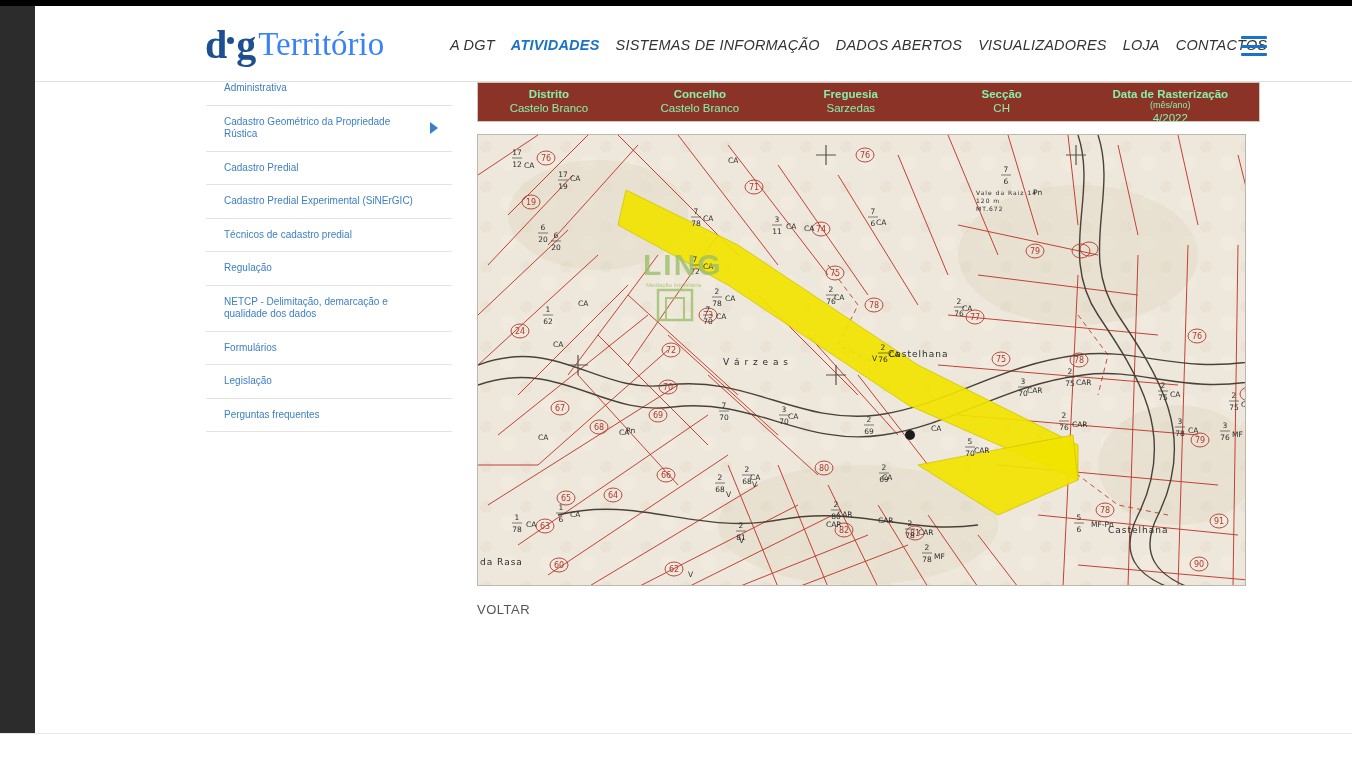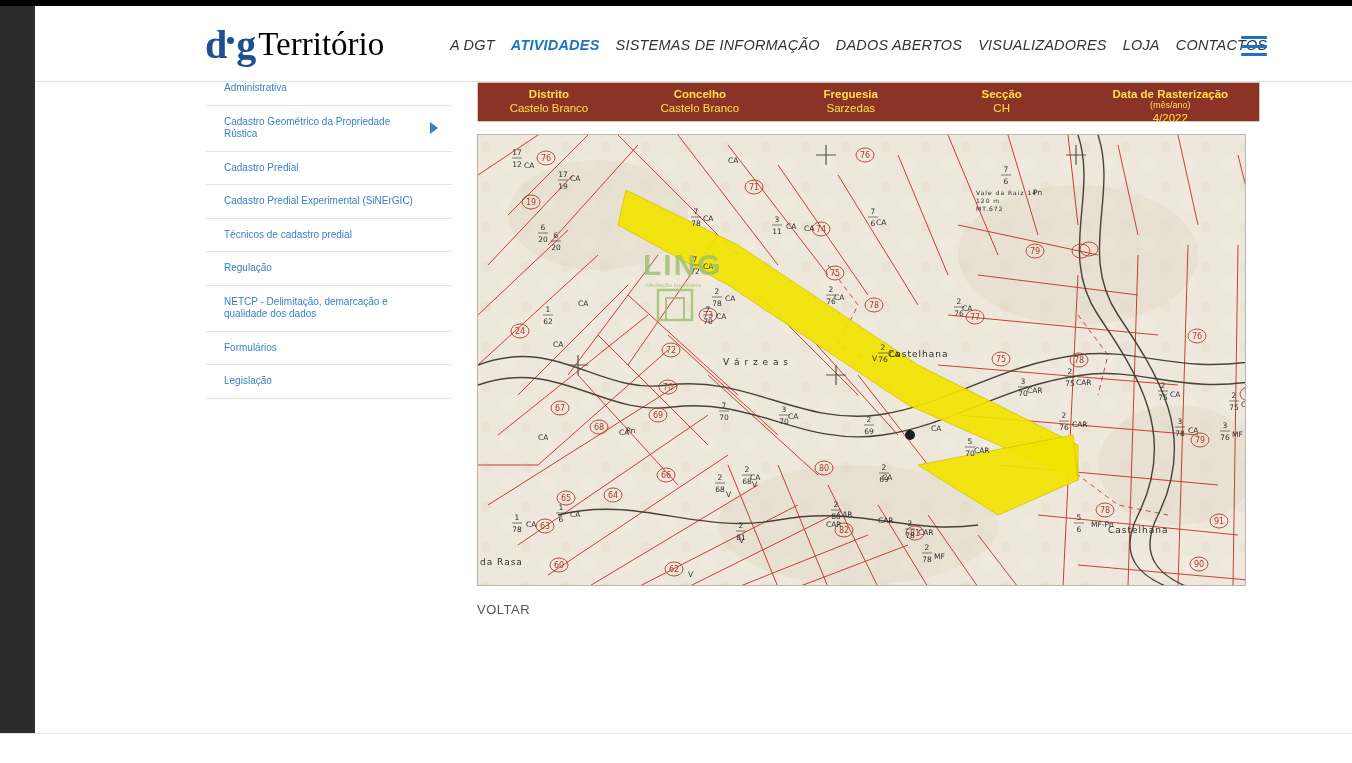--- a/index.html
+++ b/index.html
@@ -46,21 +46,21 @@
     width: 7px; height: 7px; border-radius: 50%;
     background: #1d4f91;
     margin: 0 2px 7px 1px;
   }
   .logo-g {
     font-family: "Liberation Serif", serif;
     font-size: 40px; color: #1d4f91; font-weight: bold;
   }
   .logo-word {
     font-family: "Liberation Serif", serif;
-    font-size: 33px; color: #000000;
+    font-size: 33px; color: #3b82f6;
     margin-left: 2px;
   }
   .nav {
     position: absolute; left: 415px; top: 31px;
     display: flex; align-items: center; gap: 16px;
     font-size: 14.5px; letter-spacing: 0.2px; font-style: italic;
   }
   .nav-item { color: #333333; text-decoration: none; white-space: nowrap; }
   .nav-item.active { color: #1a73c4; font-weight: bold; }
   .burger {
@@ -109,21 +109,21 @@
   }
   
   .info-bar {
     width: 783px;
     border: 1px solid #cfc6bc;
     background: #efece6;
   }
   .info-head {
     display: flex;
     background: #8c3328;
-    color: #fde047;
+    color: #86efac;
     height: 38px;
     gap: 9px;
   }
   .info-col {
     flex: 1;
     text-align: center;
     padding-top: 4px;
     font-size: 11.5px;
     line-height: 1.25;
   }
@@ -234,20 +234,23 @@
         <span>Regulação</span>
       </div>
       <div class="side-item">
         <span>NETCP - Delimitação, demarcação e qualidade dos dados</span>
       </div>
       <div class="side-item">
         <span>Formulários</span>
       </div>
       <div class="side-item">
         <span>Legislação</span>
+      </div>
+      <div class="side-item">
+        <span>Perguntas frequentes</span>
       </div>
     </div>
 
     <div class="main">
 
       <div class="info-bar">
         <div class="info-head">
           <div class="info-col">
             <div class="lbl">Distrito</div>
             <div class="val">Castelo Branco</div>

